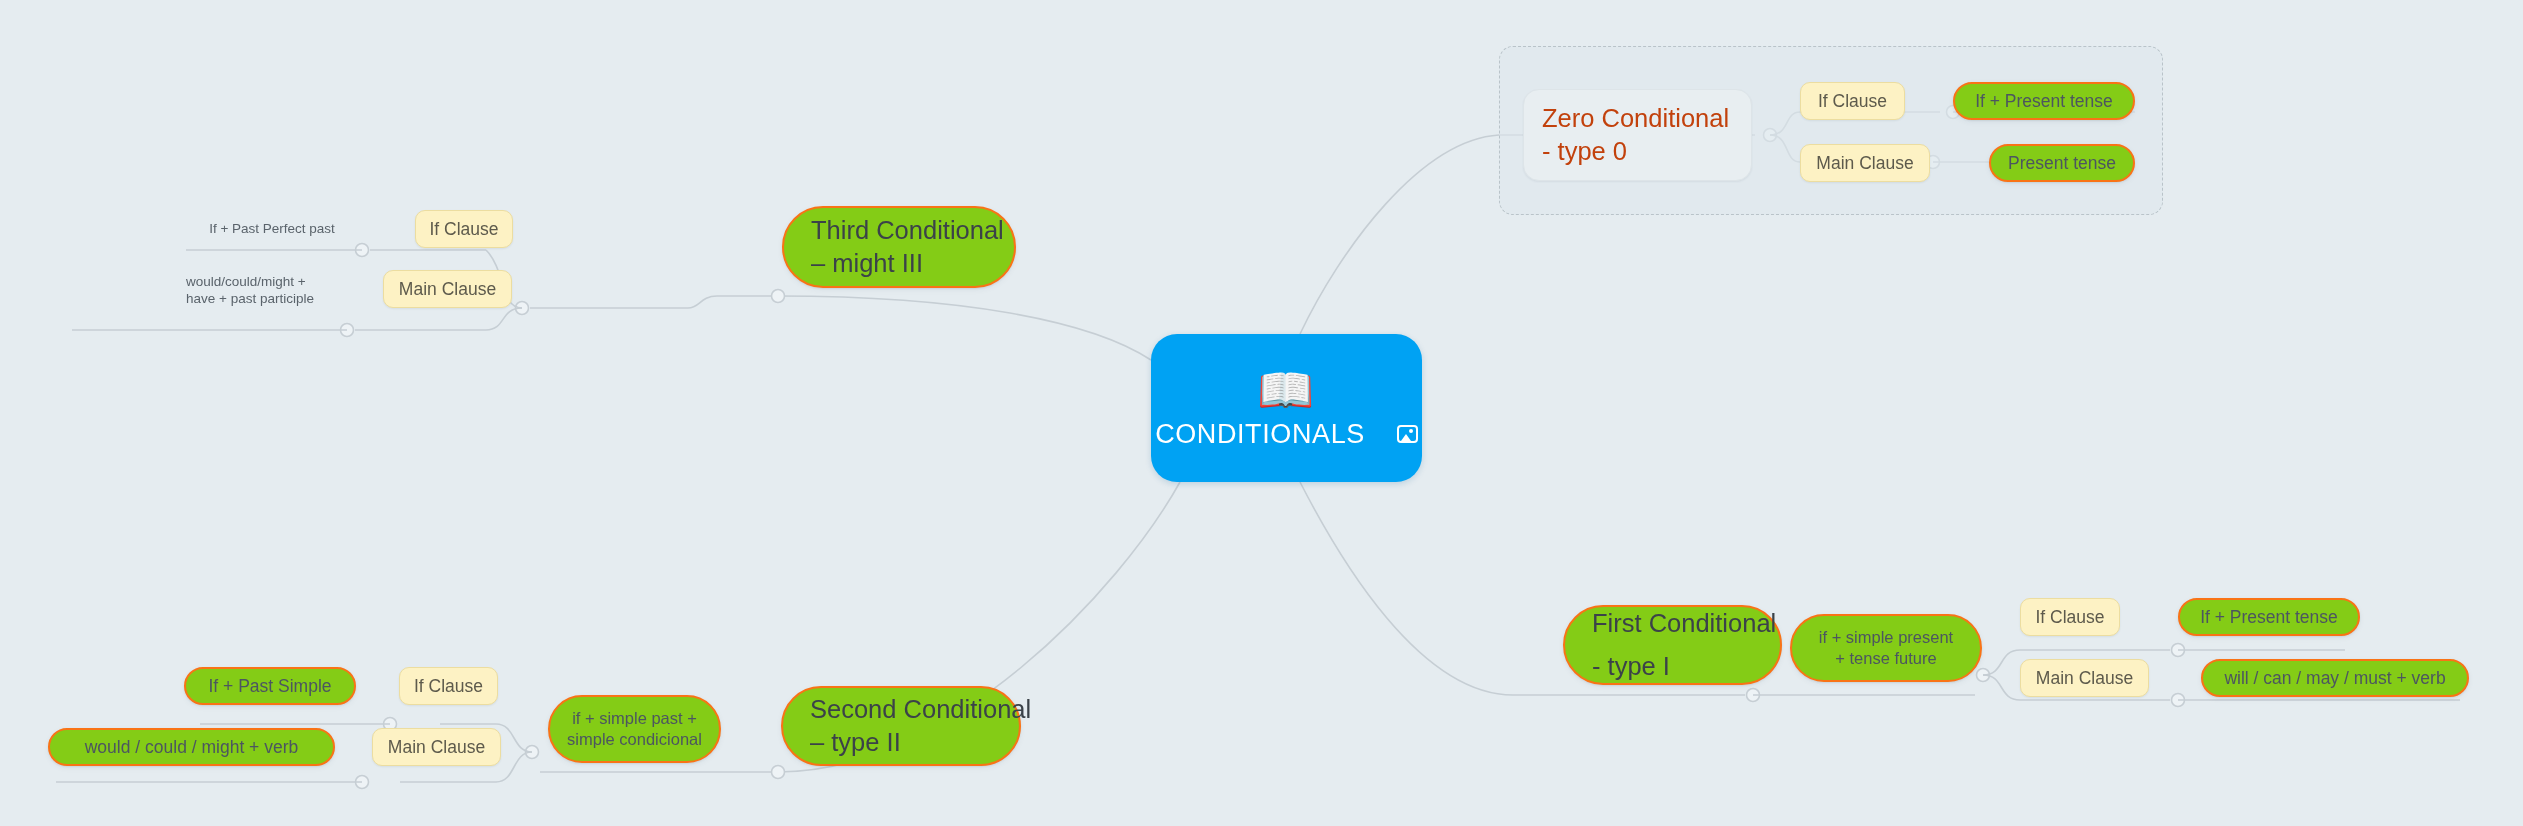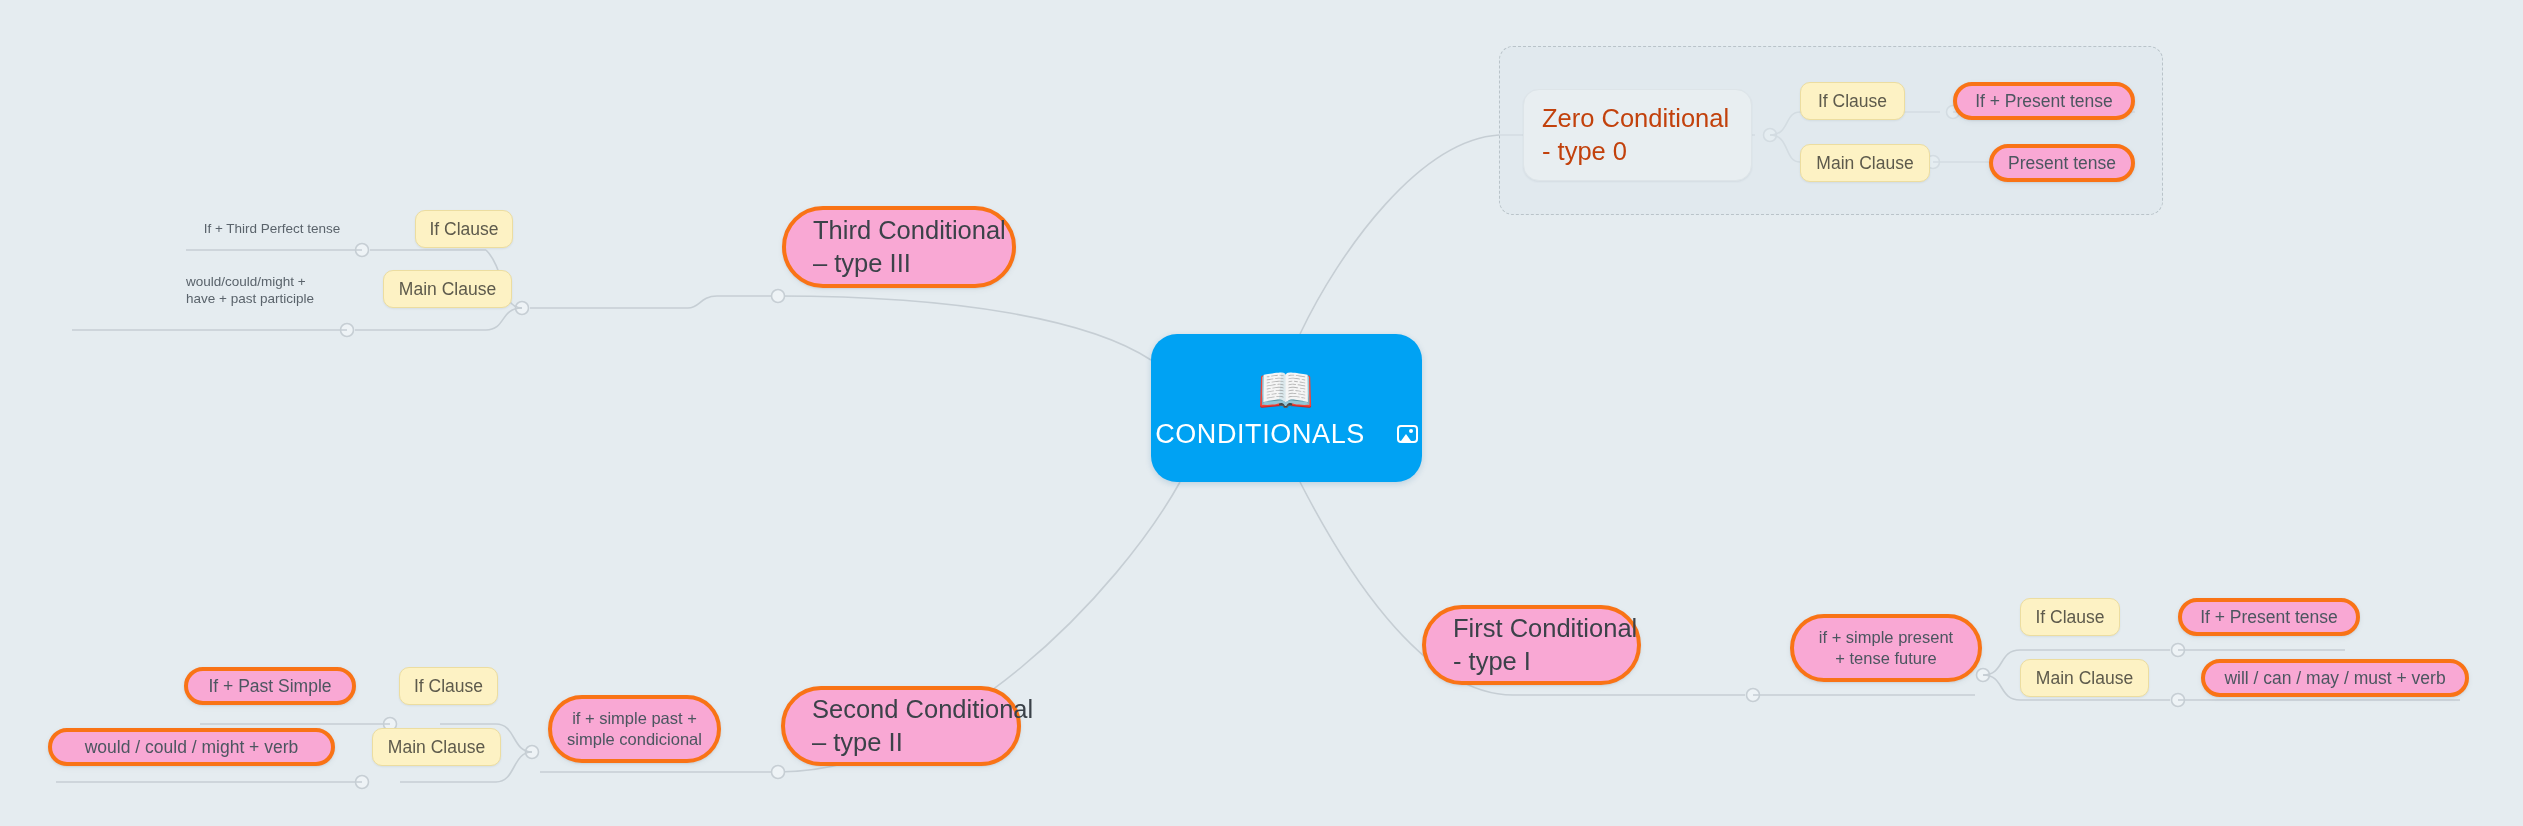--- a/index.html
+++ b/index.html
@@ -19,22 +19,22 @@
     position:absolute;
     box-sizing:border-box;
     display:flex;
     align-items:center;
     white-space:pre;
     line-height:1.28;
   }
 
   
   .pill{
-    background:#f9a8d4;
-    border:4px solid #f97316;
+    background:#84cc16;
+    border:2px solid #f97316;
     border-radius:999px;
     box-shadow:0 1px 2px rgba(40,60,80,.10), 0 2px 6px rgba(40,60,80,.05);
     color:#4c5660;
   }
   .pill.big{
     color:#3b4249;
     border-radius:42px;
   }
 
   
@@ -206,40 +206,40 @@
 
   <div class="node yellow ctr t17" style="left:1800px;top:144px;width:130px;height:38px;">
     <span>Main Clause</span>
   </div>
   <div class="node pill ctr t17" style="left:1989px;top:144px;width:146px;height:38px;">
     <span>Present tense</span>
   </div>
 
   <div class="node pill big two-line t25" style="left:782px;top:206px;width:234px;height:82px;padding:0 27px;">
     <span>Third Conditional</span>
-    <span>– type III</span>
+    <span>– might III</span>
   </div>
 
 
   <div class="node yellow ctr t17" style="left:415px;top:210px;width:98px;height:38px;">
     <span>If Clause</span>
   </div>
   <div class="node plain ctr t13" style="left:186px;top:217px;width:172px;height:24px;">
-    <span>If + Third Perfect tense</span>
+    <span>If + Past Perfect past</span>
   </div>
 
   <div class="node yellow ctr t17" style="left:383px;top:270px;width:129px;height:38px;">
     <span>Main Clause</span>
   </div>
   <div class="node plain two-line t13" style="left:186px;top:268px;width:160px;height:44px;">
     <span>would/could/might +</span>
     <span>have + past participle</span>
   </div>
 
-  <div class="node pill big two-line t25" style="left:1422px;top:605px;width:219px;height:80px;padding:0 27px;">
+  <div class="node pill big two-line t25" style="left:1563px;top:605px;width:219px;height:80px;padding:0 27px;justify-content:space-between;">
     <span>First Conditional</span>
     <span>- type I</span>
   </div>
 
   <div class="node pill two-line ctr t16" style="left:1790px;top:614px;width:192px;height:68px;padding:0 14px;">
     <span>if + simple present</span>
     <span>+ tense future</span>
   </div>
 
   <div class="node yellow ctr t17" style="left:2020px;top:598px;width:100px;height:38px;">

